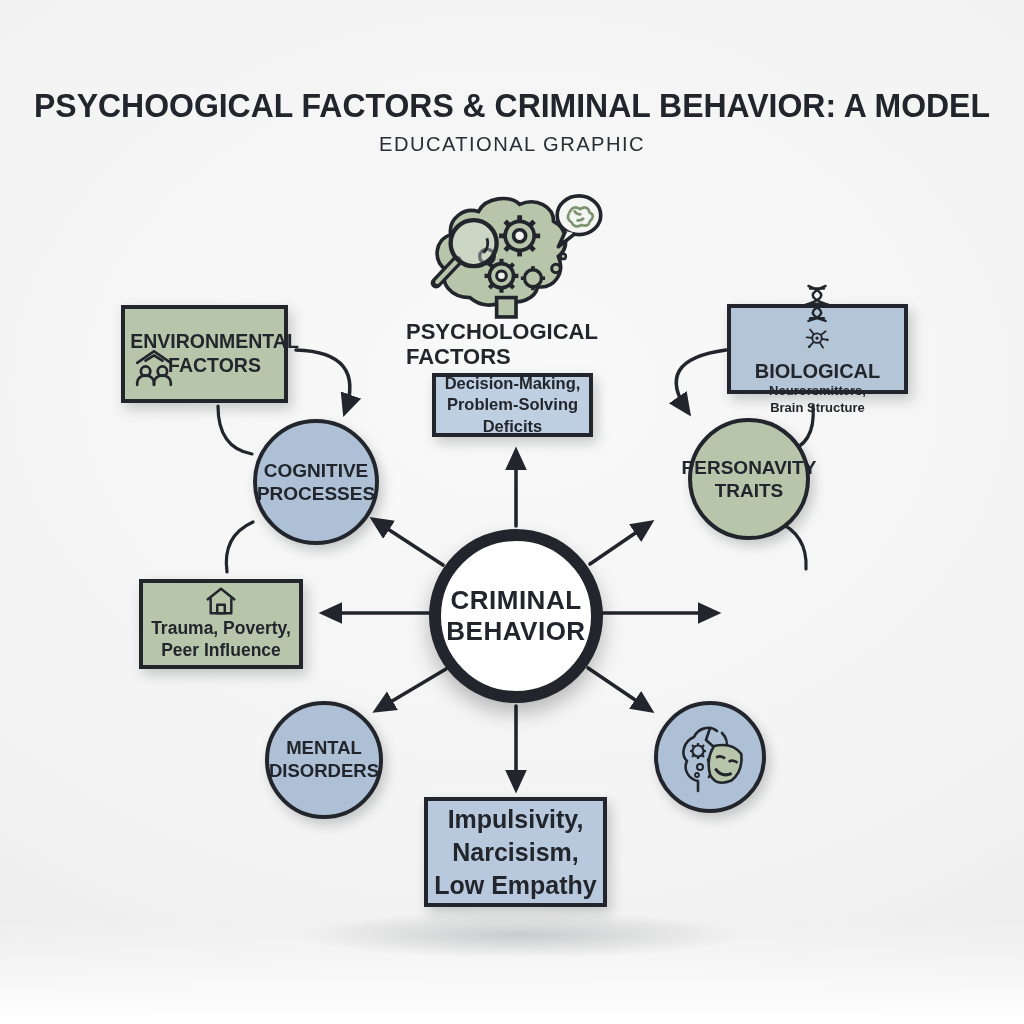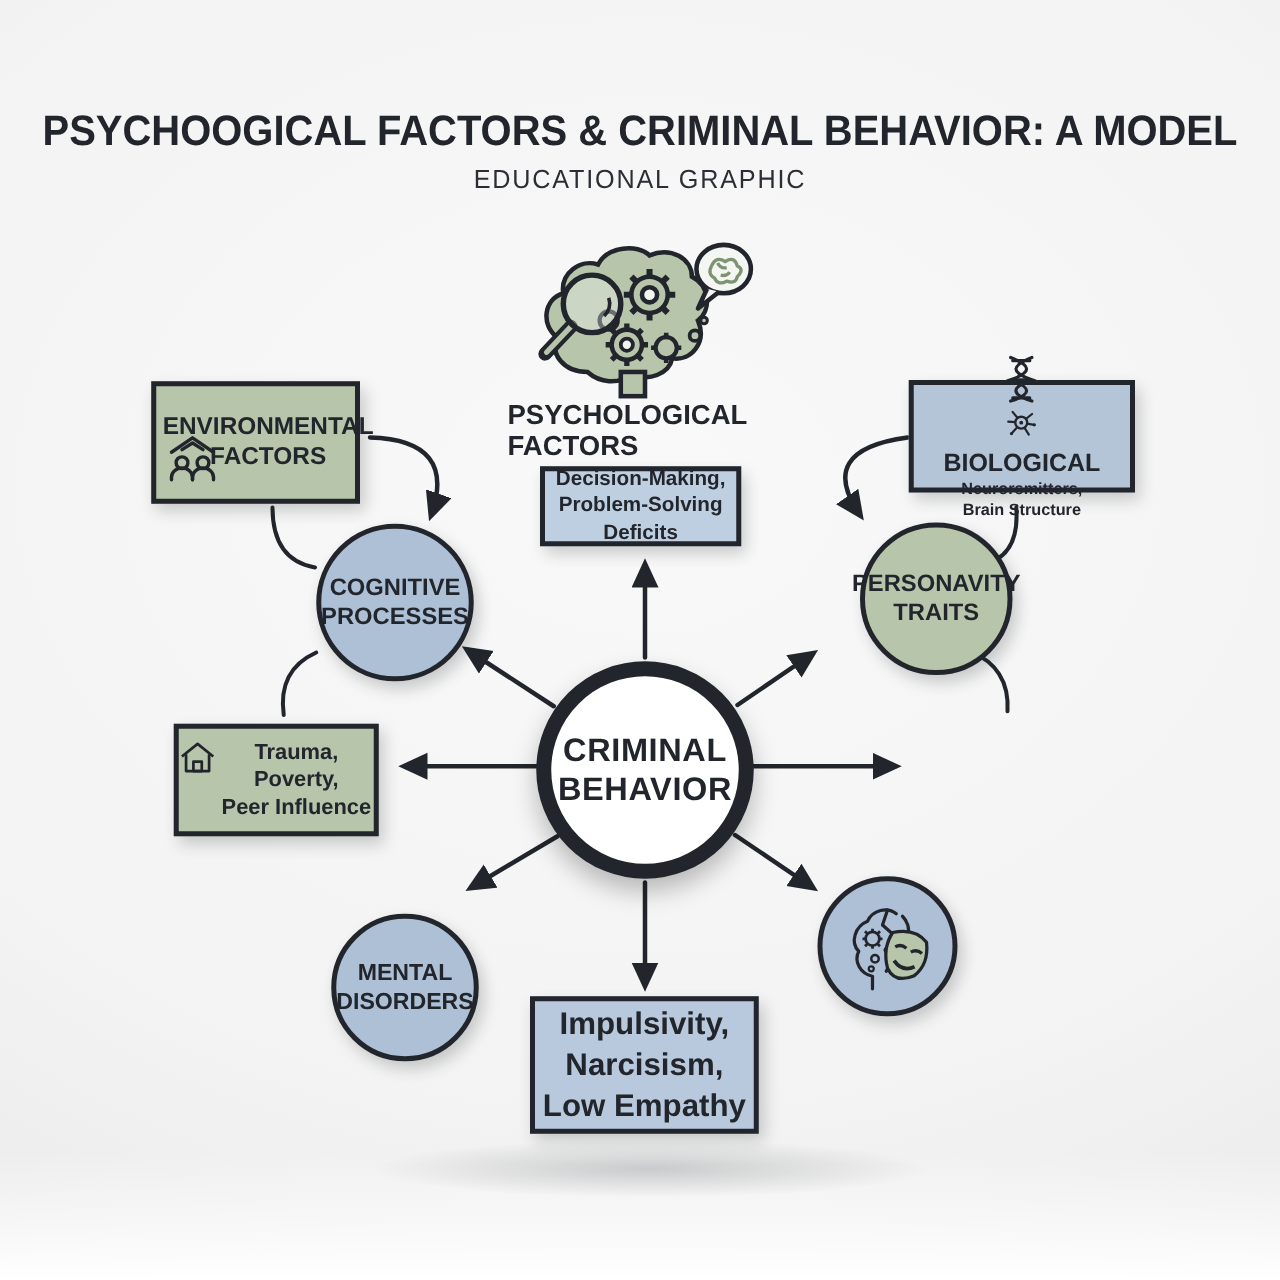--- a/index.html
+++ b/index.html
@@ -58,21 +58,21 @@
   .floor-shadow{
     position:absolute; left:210px; top:903px; width:620px; height:64px; z-index:0;
     background:radial-gradient(ellipse closest-side, rgba(35,40,46,0.20), rgba(35,40,46,0) 72%);
   }
   .env-icon-wrap{position:absolute; left:8px; bottom:5px;}
   .bio-row{display:flex; align-items:center; gap:8px; padding:4px 6px;flex-direction:column;}
   .bio-icons{display:flex; flex-direction:column; align-items:center; gap:2px;}
   .bio-text{display:flex; flex-direction:column; align-items:center;}
   .bio-title{font-size:20px; font-weight:800;}
   .bio-detail{font-size:13px; font-weight:700; line-height:1.3;}
-  .trauma-col{display:flex; flex-direction:row; align-items:flex-start; gap:2px;}
+  .trauma-col{display:flex; flex-direction:column; align-items:center; gap:2px;}
 </style>
 </head>
 <body>
 
 <div class="stage">
 
   <div class="floor-shadow"></div>
 
   <svg class="overlay" width="1024" height="1024" viewBox="0 0 1024 1024">
     <defs>
@@ -184,21 +184,21 @@
           <polyline points="3,15 18,3 33,15"></polyline>
           <path d="M7,13 V29 H29 V13"></path>
           <rect x="14" y="20" width="8" height="9"></rect>
         </g>
       </svg>
       <span class="prelines" style="font-size:17.5px; font-weight:700; line-height:1.25;">Trauma, Poverty,
 Peer Influence</span>
     </div>
   </div>
 
-  <div class="node circle blue-fill prelines" style="left:265px; top:731px; width:118px; height:118px; font-size:18.5px; font-weight:800; line-height:1.22;">MENTAL
+  <div class="node circle blue-fill prelines" style="left:265px; top:701px; width:118px; height:118px; font-size:18.5px; font-weight:800; line-height:1.22;">MENTAL
 DISORDERS</div>
 
   <div class="node box blue-fill prelines" style="left:424px; top:797px; width:183px; height:110px; font-size:25px; font-weight:700; line-height:1.32; background:#b9c9dd;">Impulsivity,
 Narcisism,
 Low Empathy</div>
 
   <div class="node box blue-fill" style="left:727px; top:304px; width:181px; height:90px; background:#b4c5d8;">
     <div class="bio-row">
       <span class="bio-icons">
         <svg width="34" height="42" viewBox="0 0 40 46">

